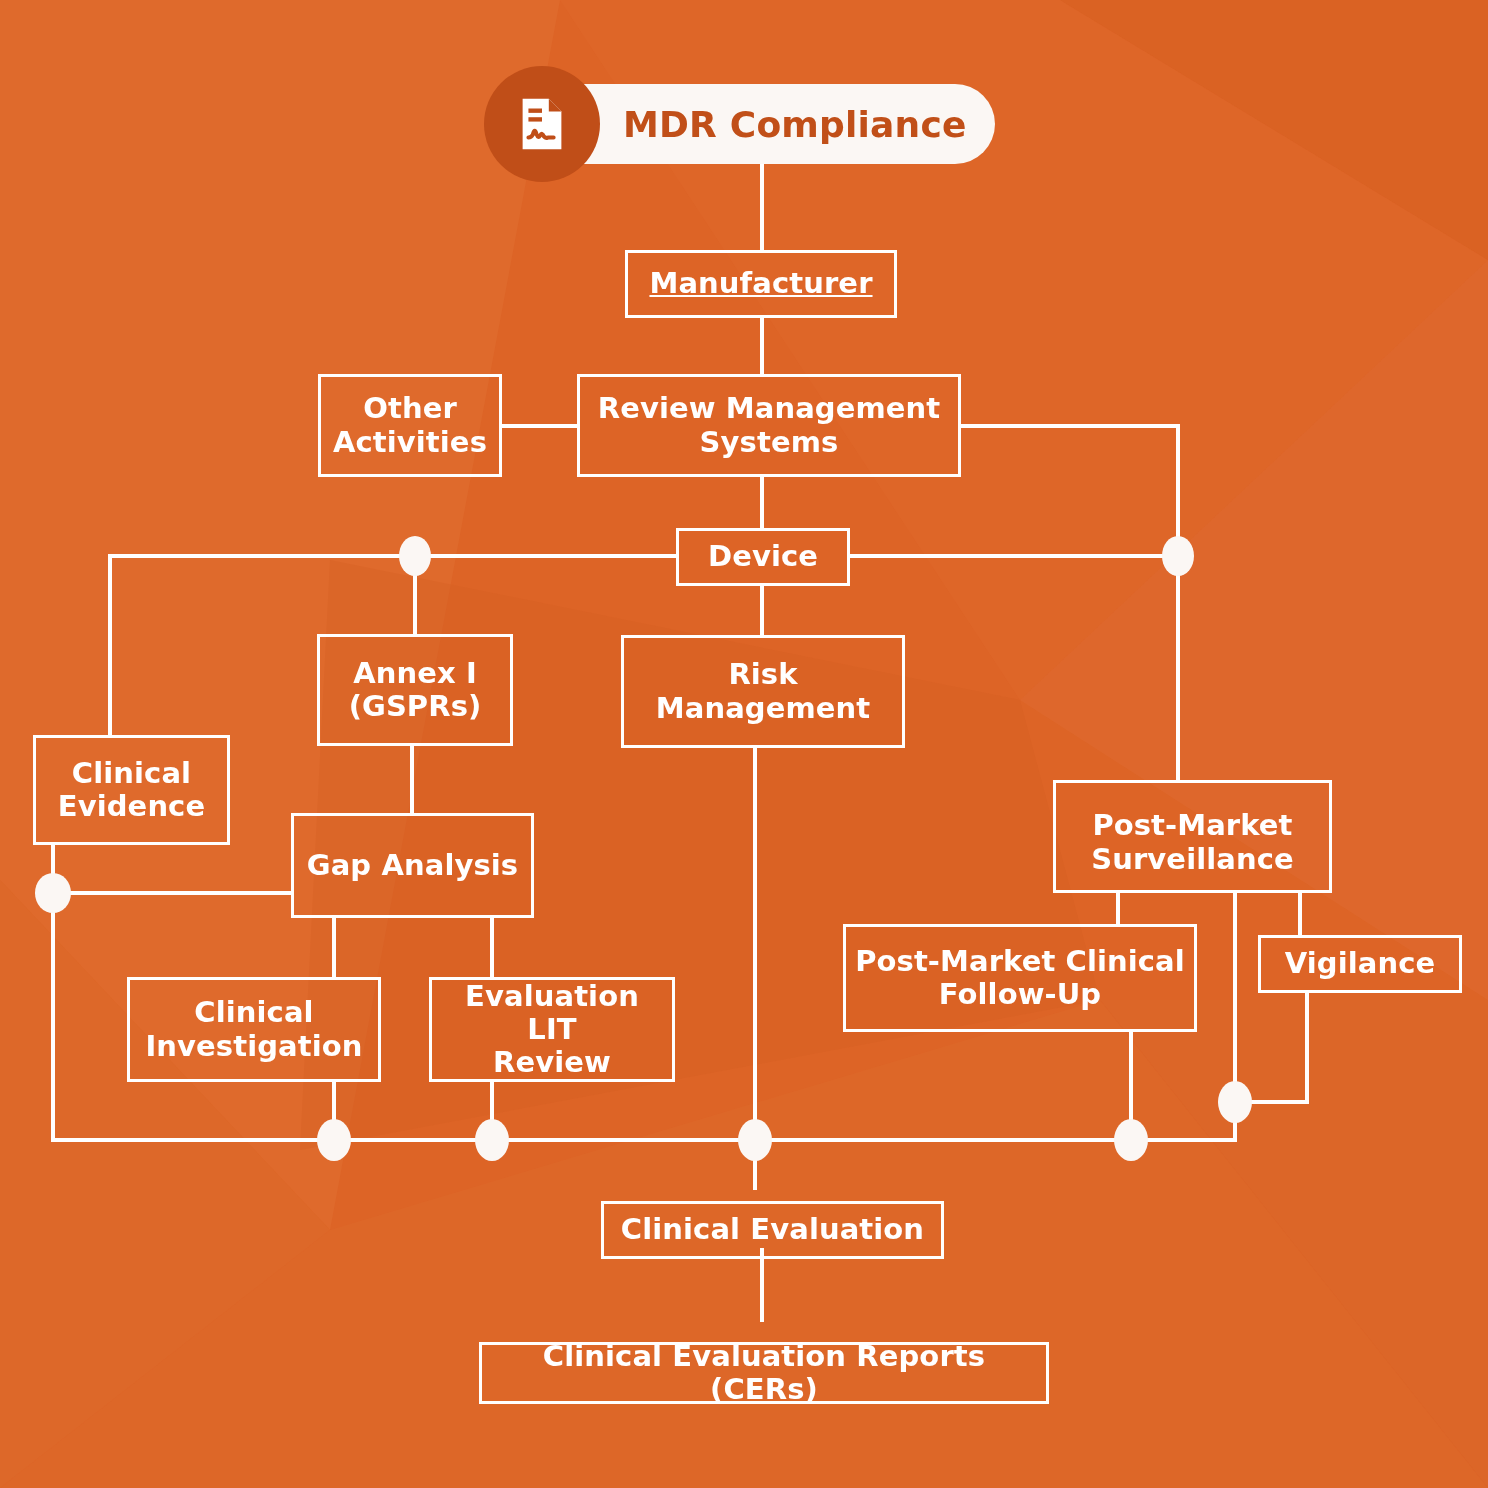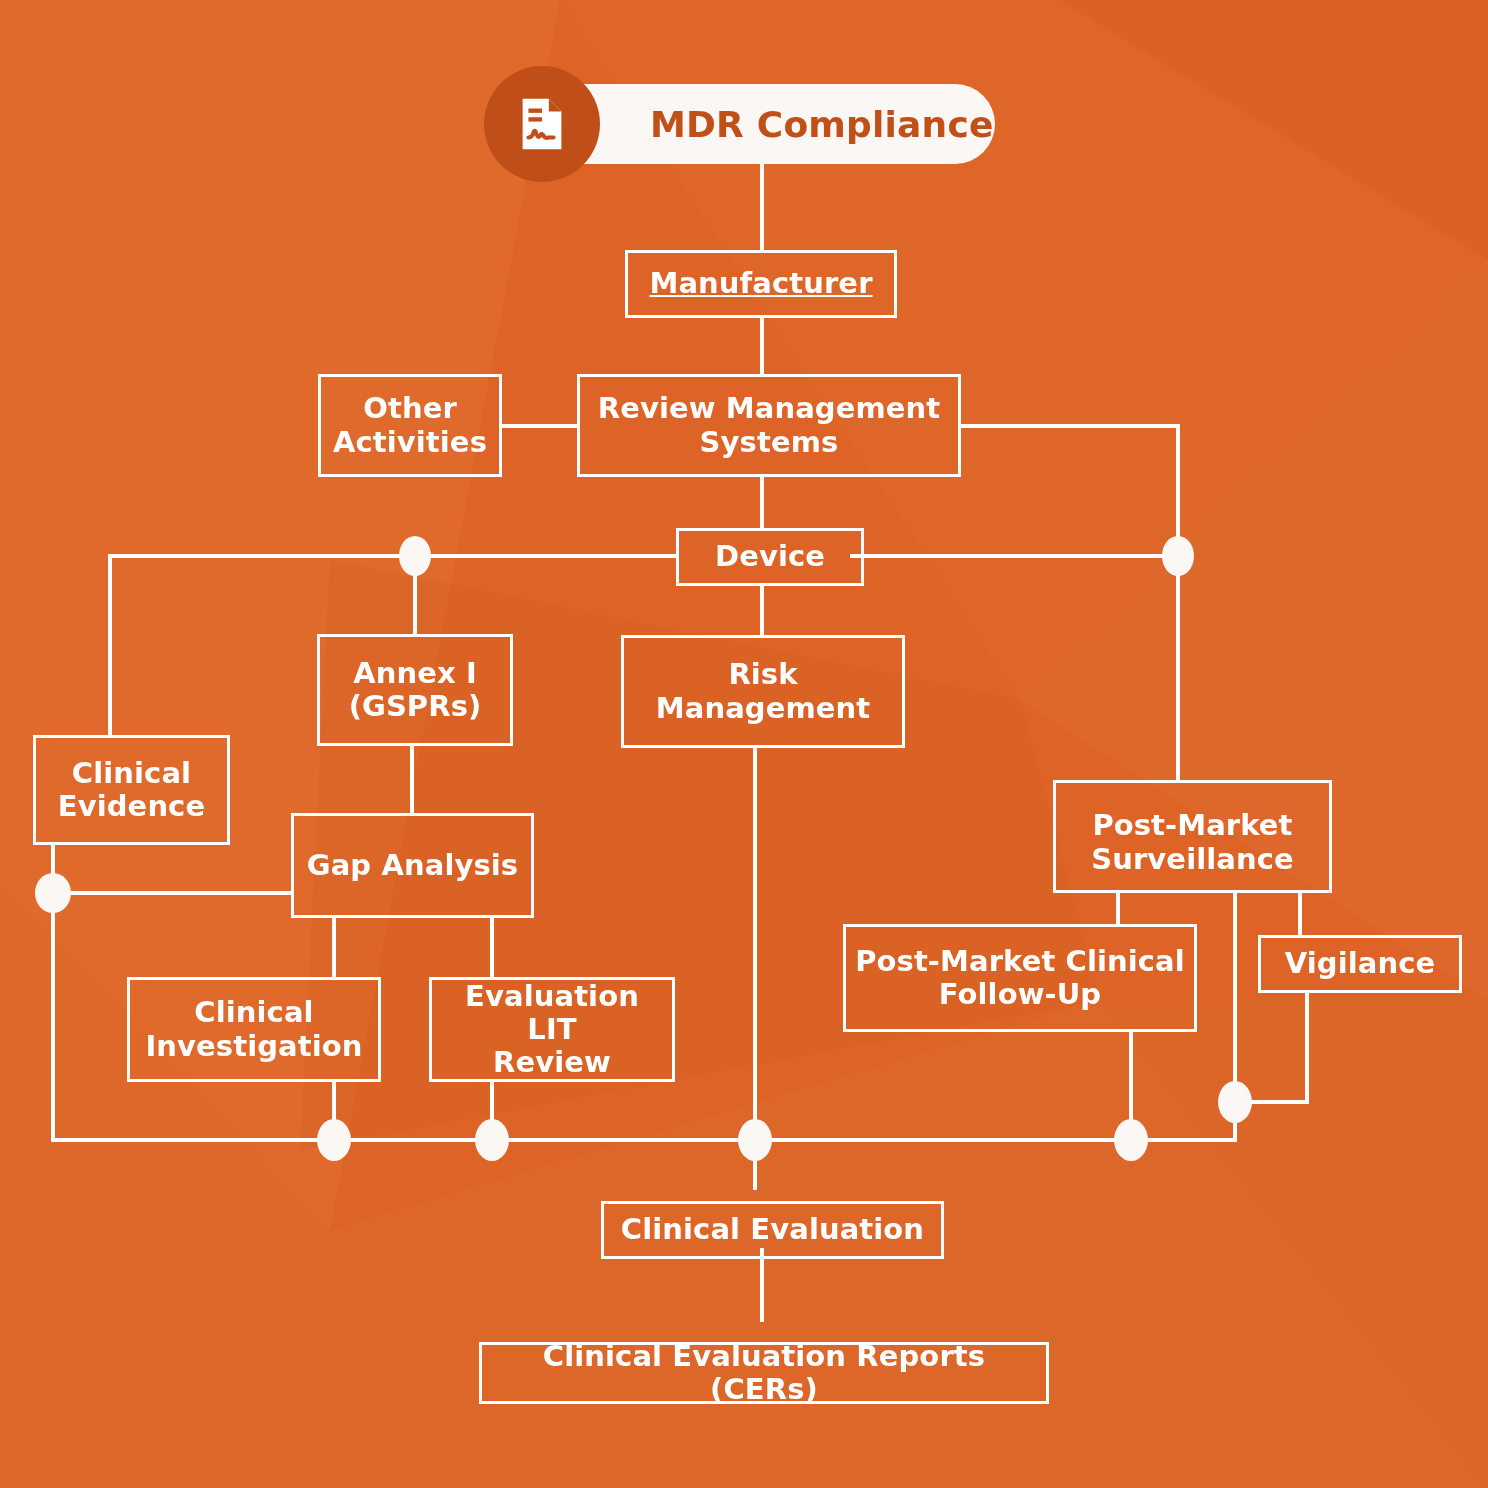--- a/index.html
+++ b/index.html
@@ -28,21 +28,21 @@
     font-family:"DejaVu Sans", sans-serif;
   }
 
   
   #title-pill{
     position:absolute;left:540px;top:84px;width:455px;height:80px;
     background:#fbf7f4;border-radius:40px;z-index:3;
     display:flex;align-items:center;
   }
   #title-text{
-    margin-left:110px;
+    margin-left:83px;
     color:#c14f18;
     font-size:36px;font-weight:700;letter-spacing:.2px;
     font-family:"DejaVu Sans", sans-serif;
     white-space:nowrap;
   }
   #title-badge{
     position:absolute;left:484px;top:66px;width:116px;height:116px;
     border-radius:50%;background:#c04e18;z-index:4;
     display:flex;align-items:center;justify-content:center;
   }
@@ -143,21 +143,21 @@
         <span style="white-space: pre-line; text-decoration: underline;">Manufacturer</span>
       </div>
       <div class="box" style="left: 577px; top: 374px; width: 384px; height: 103px; font-size: 29px;">
         <span style="white-space: pre-line;">Review Management
 Systems</span>
       </div>
       <div class="box" style="left: 318px; top: 374px; width: 184px; height: 103px; font-size: 29px;">
         <span style="white-space: pre-line;">Other
 Activities</span>
       </div>
-      <div class="box" style="left: 676px; top: 528px; width: 188px; height: 58px; font-size: 29px;">
+      <div class="box" style="left: 676px; top: 528px; width: 174px; height: 58px; font-size: 29px;">
         <span style="white-space: pre-line;">Device</span>
       </div>
       <div class="box" style="left: 317px; top: 634px; width: 196px; height: 112px; font-size: 29px; padding-left: 8px;">
         <span style="white-space: pre-line;">Annex I
 (GSPRs)</span>
       </div>
       <div class="box" style="left: 621px; top: 635px; width: 284px; height: 113px; font-size: 29px;">
         <span style="white-space: pre-line;">Risk
 Management</span>
       </div>

